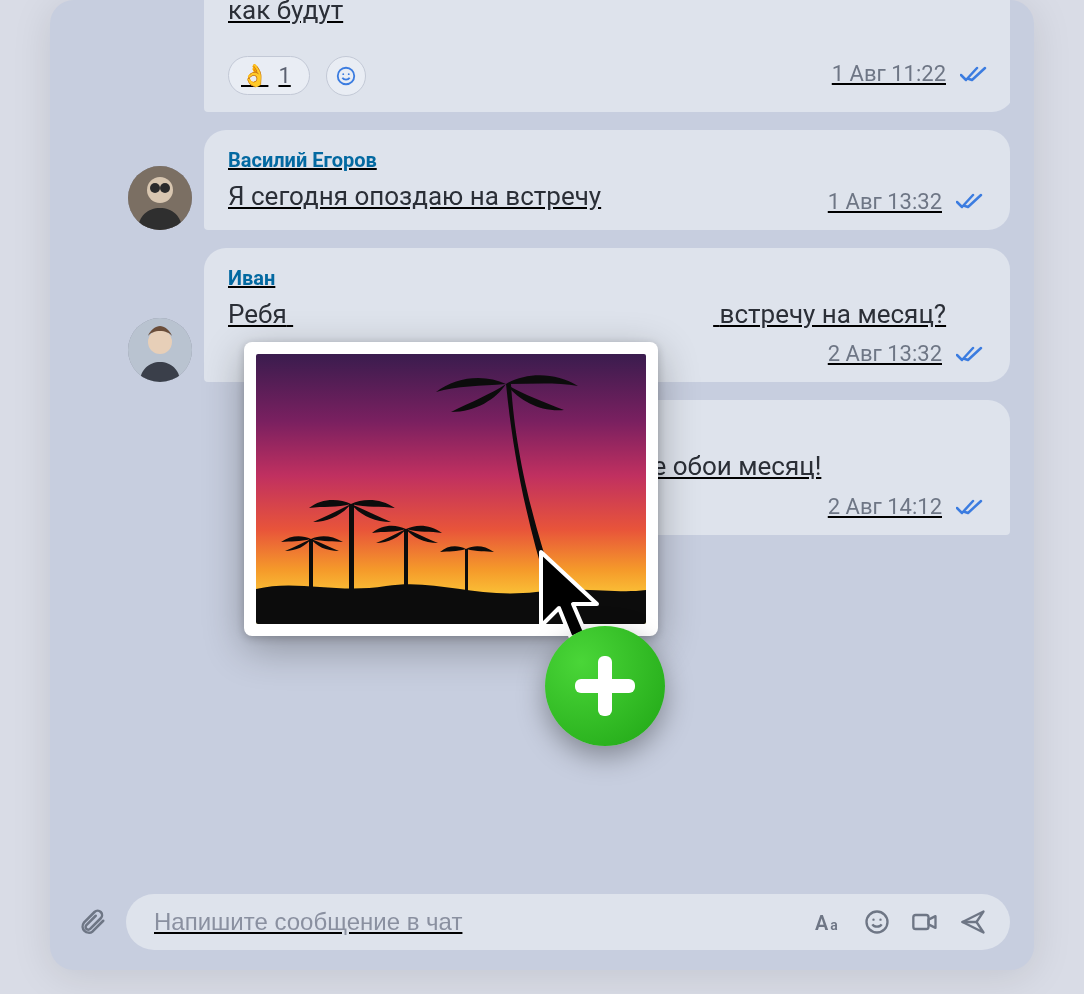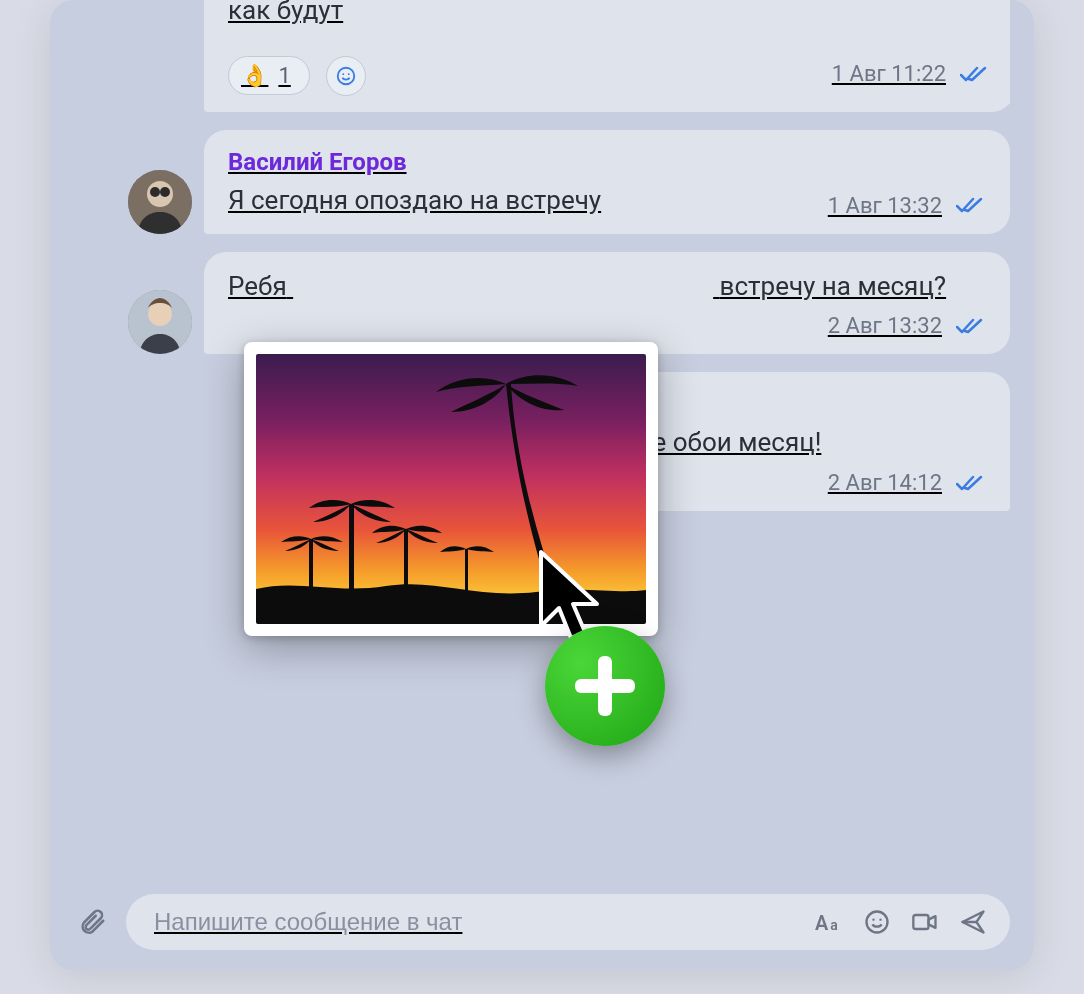--- a/index.html
+++ b/index.html
@@ -46,22 +46,22 @@
     border-radius: 22px;
     padding: 18px 24px 16px 24px;
     max-width: 810px;
     position: relative;
     color: #2b2f37;
   }
   .bubble.left { border-bottom-left-radius: 4px; }
   .bubble.right { border-bottom-right-radius: 4px; }
   .sender {
     font-weight: 700;
-    font-size: 24px;
-    color: #6d28d9;
+    font-size: 20px;
+    color: #0369a1;
     margin-bottom: 8px;
   }
   .msg-text {
     font-size: 26px;
     line-height: 1.3;
     color: #2b2f37;
   }
   .meta-line {
     display: flex;
     align-items: center;
@@ -250,20 +250,21 @@
     <div class="msg-row" style="padding-left:54px;">
       <div class="avatar">
         <svg viewBox="0 0 64 64">
             <rect width="64" height="64" fill="#b9c3d0"></rect>
             <circle cx="32" cy="24" r="12" fill="#e7cfb8"></circle>
             <path d="M20 18c2-6 8-10 12-10s10 4 12 10c-2-3-7-5-12-5s-10 2-12 5z" fill="#6b4e3a"></path>
             <path d="M12 64c0-12 9-20 20-20s20 8 20 20z" fill="#3a3f4a"></path>
           </svg>
       </div>
       <div class="bubble left" style="width:810px;">
+        <div class="sender">Иван</div>
         <div class="msg-text">
           <span>Ребя</span>
           <span style="display:inline-block; width:420px;"></span>
           <span>встречу на месяц?</span>
         </div>
         <div class="meta-line">
           <span>2 Авг 13:32</span>
           <span class="checks">
             <svg viewBox="0 0 30 20">
                 <path d="M1 11l5 5L17 4M9 15l3 1L25 4" fill="none" stroke="#3b7ce0" stroke-width="2.5" stroke-linecap="round" stroke-linejoin="round"></path>

